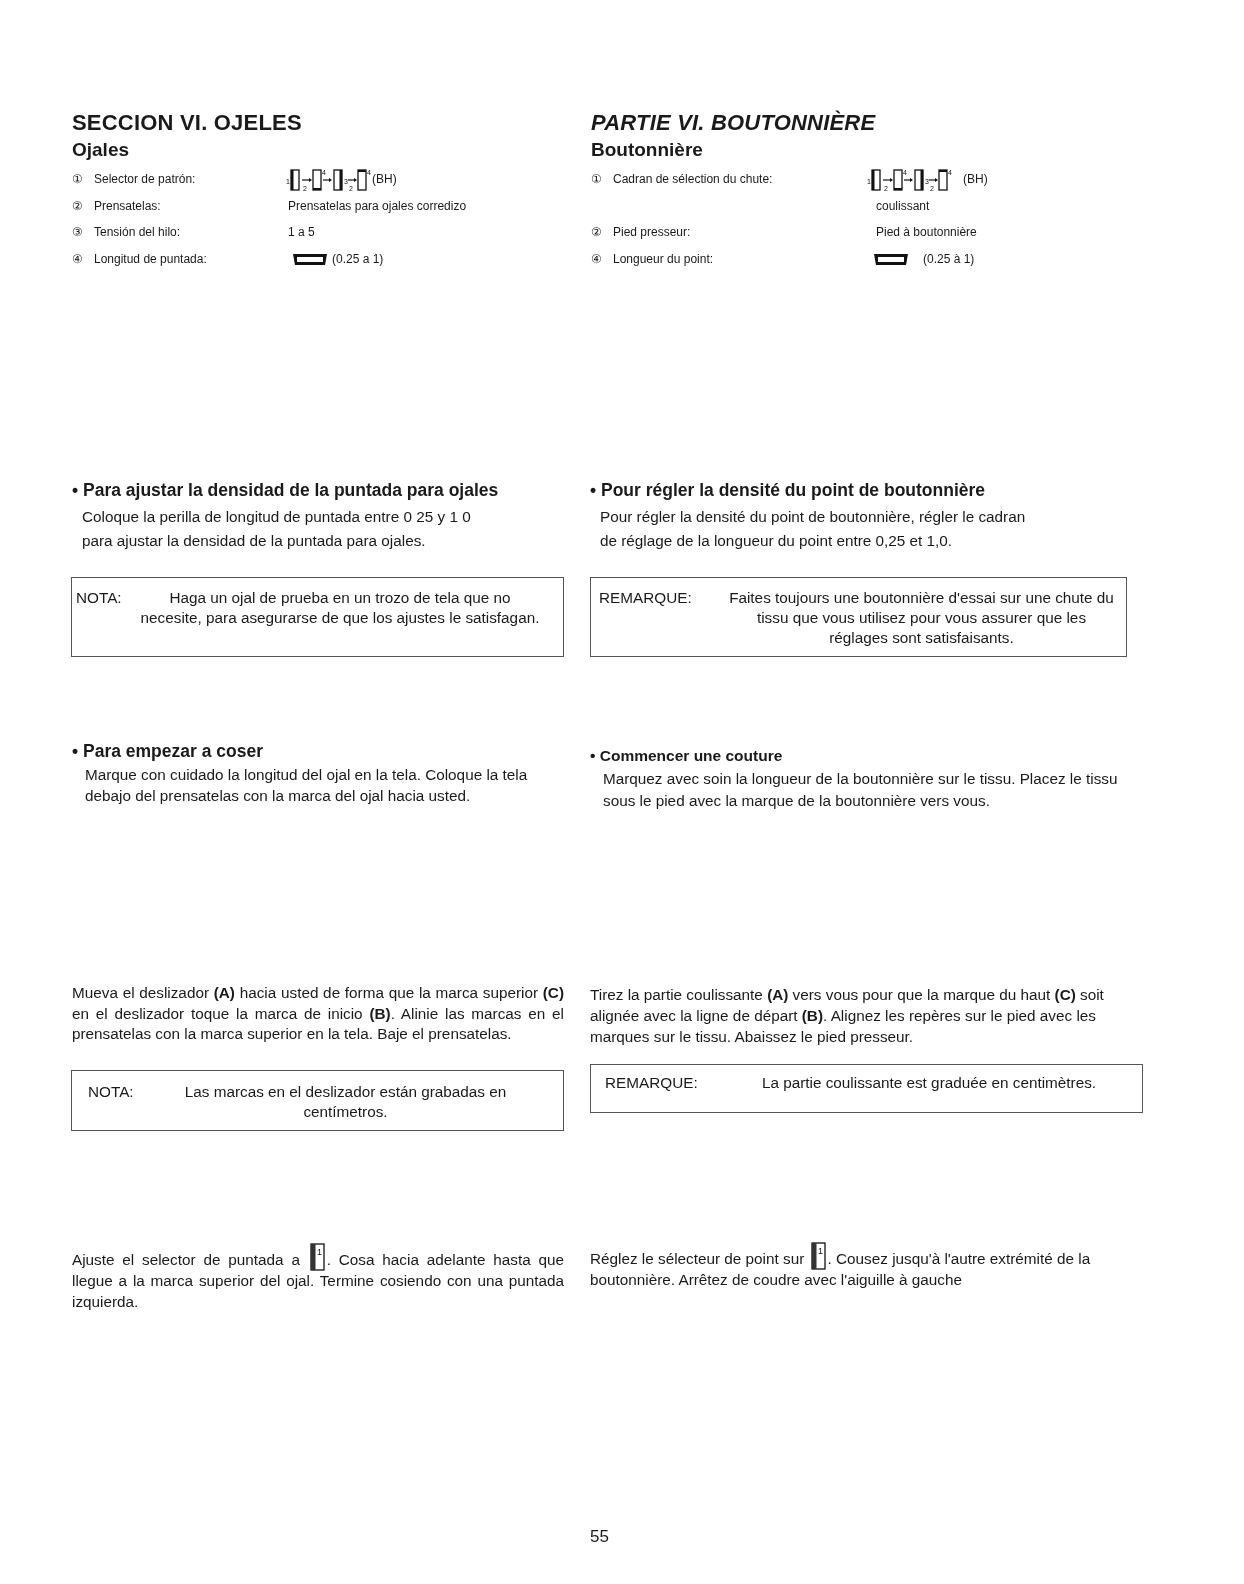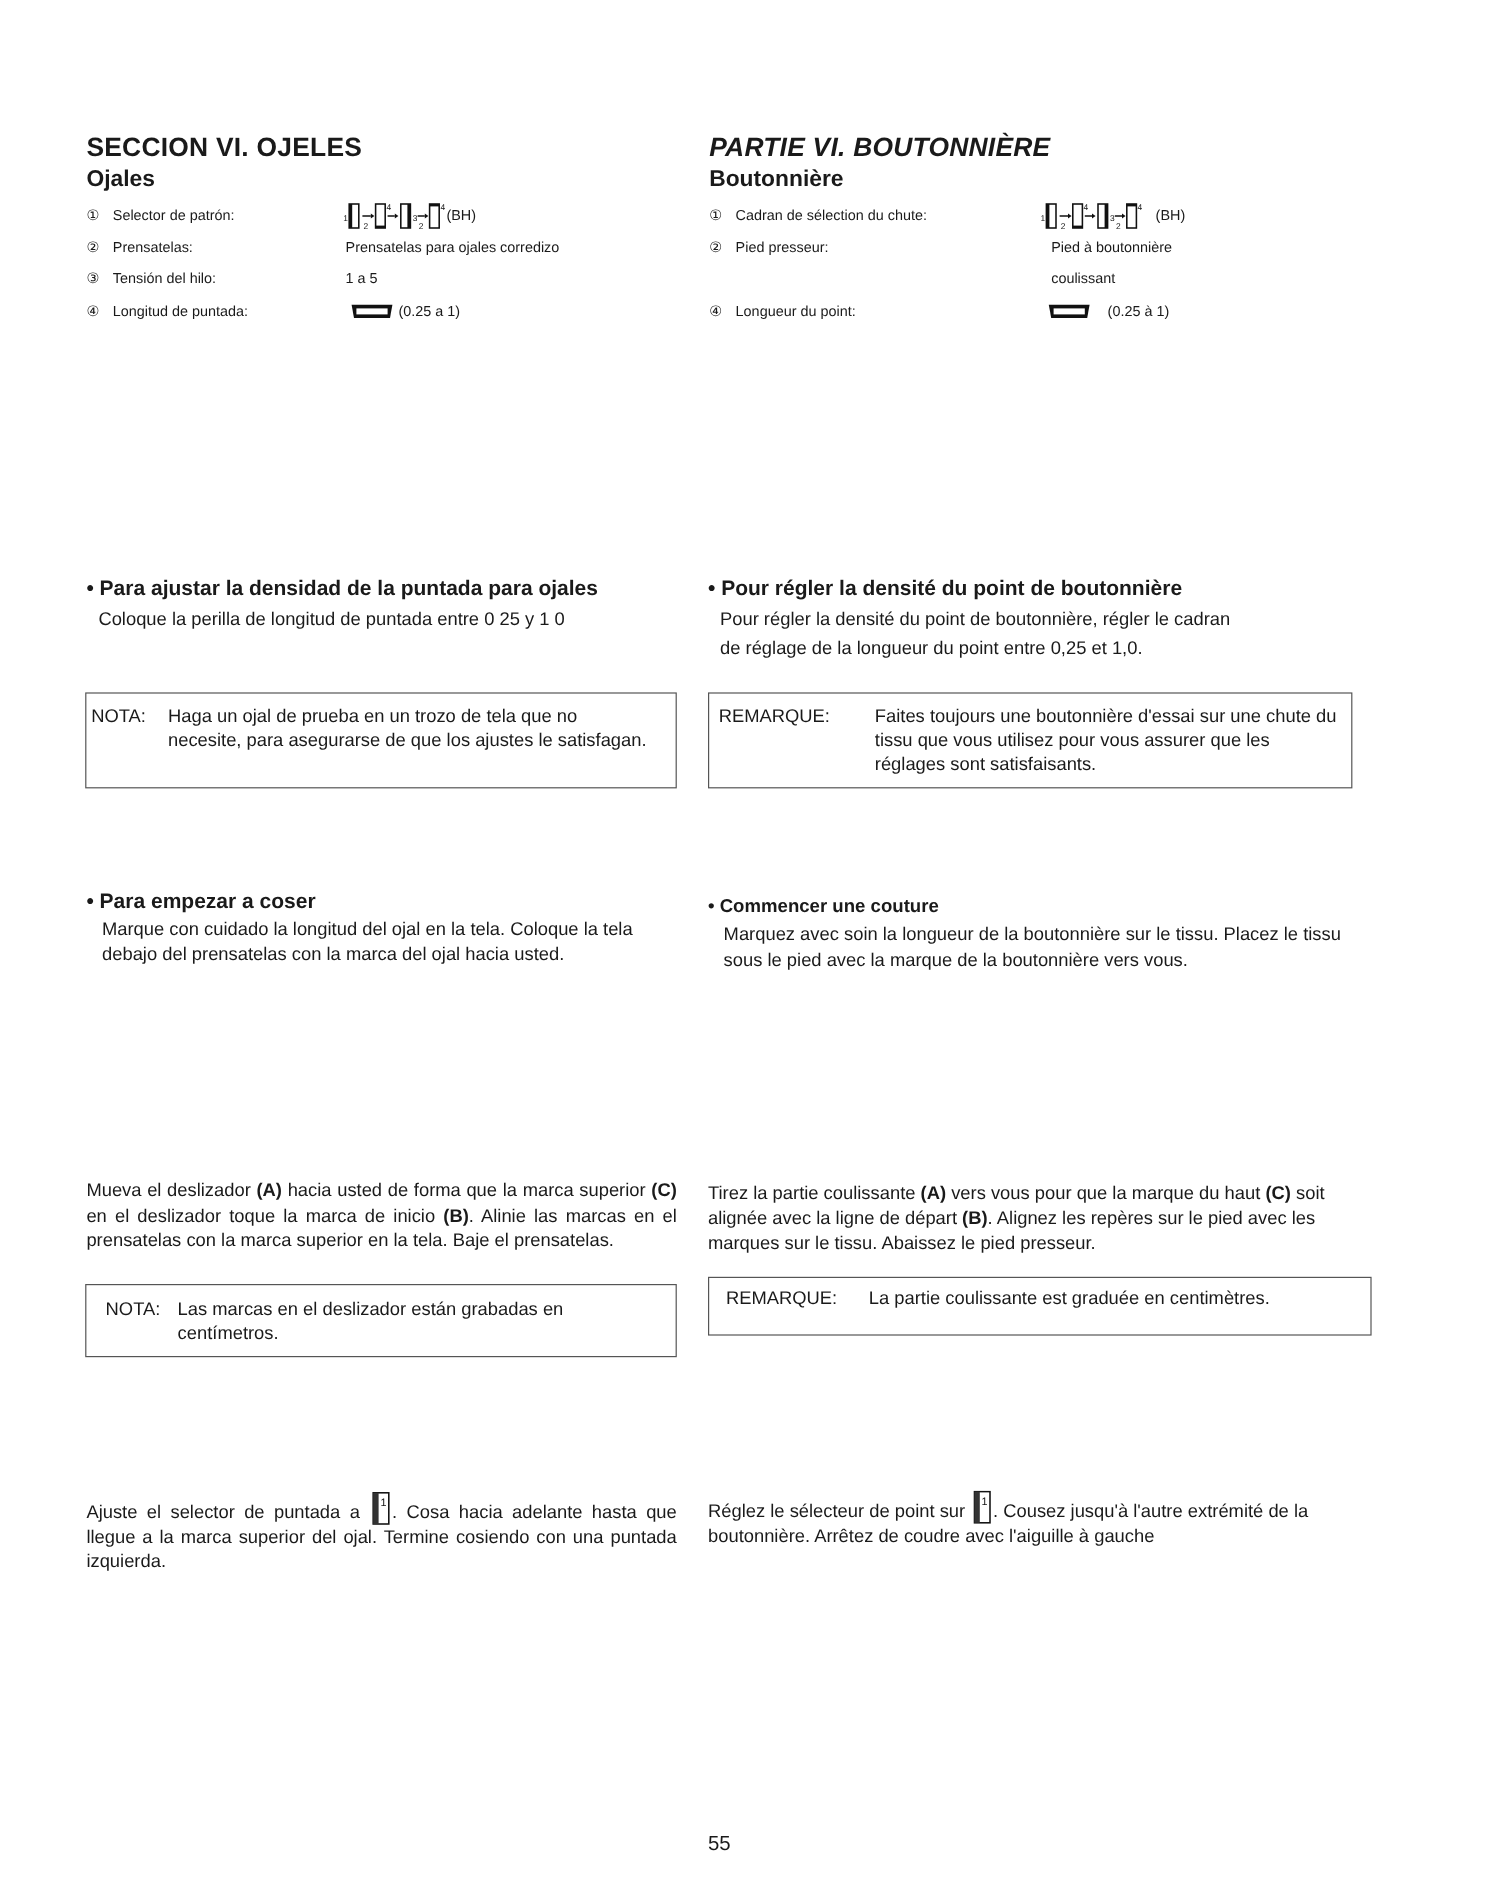--- a/index.html
+++ b/index.html
@@ -17,21 +17,21 @@
   .bullet-h { font-size: 17.5px; font-weight: bold; white-space: nowrap; }
   .bullet-h-sm { font-size: 15.5px; font-weight: bold; white-space: nowrap; }
   .para { font-size: 15.3px; line-height: 24px; }
   .para-tight { font-size: 15.3px; line-height: 20.5px; }
   .justify { text-align: justify; text-align-last: left; }
   .note-box {
     position: absolute; border: 1px solid #555; box-sizing: border-box;
     font-size: 15.3px; line-height: 20px;
   }
   .note-box .lbl { font-weight: normal; position: absolute; white-space: nowrap; }
-  .note-box .txt { position: absolute; }
+  .note-box .txt { position: absolute; text-align: center; }
   b { font-weight: bold; }
   .pattern-icon { display: inline-block; vertical-align: middle; }
   .len-icon { display: inline-block; vertical-align: middle; margin-right: 4px; }
   .sel1 { display: inline-block; vertical-align: -6px; margin: 0 2px; }
   .page-num { font-size: 17px; }
 </style>
 </head>
 <body>
 
 <svg width="0" height="0" style="position:absolute">
@@ -100,20 +100,21 @@
       <svg class="len-icon" width="36" height="16" viewBox="0 0 36 16">
           <use href="#len-range"></use>
         </svg><span>(0.25 a 1)</span>
     </span>
   </div>
 </div>
 
 <div class="abs bullet-h" style="left:72px; top:480px;">• Para ajustar la densidad de la puntada para ojales</div>
 <div class="abs para" style="left:82px; top:505px; width:490px;">
   <div>Coloque la perilla de longitud de puntada entre 0 25 y 1 0</div>
+  <div>para ajustar la densidad de la puntada para ojales.</div>
 </div>
 
 <div class="note-box" style="left:71px; top:577px; width:493px; height:80px;">
   <span class="lbl" style="left:4px; top:10px;">NOTA:</span>
   <span class="txt" style="left:68px; top:10px; width:400px;">Haga un ojal de prueba en un trozo de tela que no necesite, para asegurarse de que los ajustes le satisfagan.</span>
 </div>
 
 <div class="abs bullet-h" style="left:72px; top:741px;">• Para empezar a coser</div>
 <div class="abs para-tight" style="left:85px; top:765px; width:480px;">Marque con cuidado la longitud del ojal en la tela. Coloque la tela debajo del prensatelas con la marca del ojal hacia usted.</div>
 
@@ -138,25 +139,25 @@
 <div class="abs spec" style="left:591px; top:166px; width:560px;">
   <div class="spec-row">
     <span class="num">①</span><span>Cadran de sélection du chute:</span>
     <span class="val" style="left:276px;">
       <svg class="pattern-icon" width="86" height="26" viewBox="0 0 86 26">
           <use href="#bh-seq"></use>
         </svg><span style="margin-left:10px;">(BH)</span>
     </span>
   </div>
   <div class="spec-row">
+    <span class="val" style="left:285px;">coulissant</span>
+  </div>
+  <div class="spec-row">
     <span class="num">②</span><span>Pied presseur:</span>
     <span class="val" style="left:285px;">Pied à boutonnière</span>
-  </div>
-  <div class="spec-row">
-    <span class="val" style="left:285px;">coulissant</span>
   </div>
   <div class="spec-row">
     <span class="num">④</span><span>Longueur du point:</span>
     <span class="val" style="left:282px;">
       <svg class="len-icon" width="36" height="16" viewBox="0 0 36 16" style="margin-right:14px;">
           <use href="#len-range"></use>
         </svg><span>(0.25 à 1)</span>
     </span>
   </div>
 </div>

